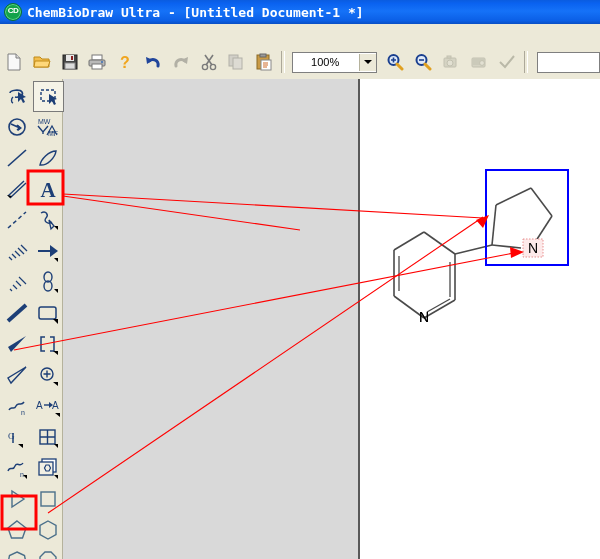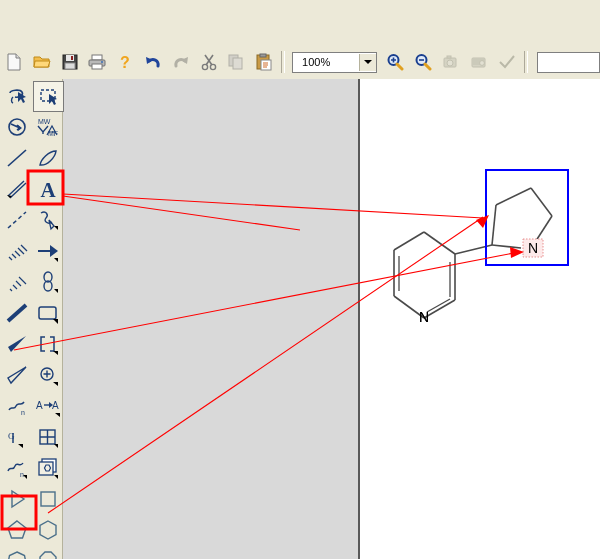--- a/index.html
+++ b/index.html
@@ -58,21 +58,21 @@
     position:absolute;left:0;top:45px;width:600px;height:34px;
     background:#ece9d8;display:flex;align-items:center;
     border-bottom:1px solid #b5b29c;
   }
   .tb-btn{width:26px;height:26px;margin:0 1px;display:flex;align-items:center;justify-content:center;}
   .tb-sep{width:2px;height:22px;border-left:1px solid #aca899;border-right:1px solid #ffffff;margin:0 3px;}
   .zoom-combo{
     width:84px;height:19px;background:#fff;border:1px solid #7f7f7f;
     display:flex;align-items:center;margin-left:4px;margin-right:4px;
   }
-  .zoom-combo .val{flex:1;font-size:11px;padding-left:9px;font-family:"Liberation Sans",sans-serif;color:#000;}
+  .zoom-combo .val{flex:1;font-size:11px;padding-left:18px;font-family:"Liberation Sans",sans-serif;color:#000;}
   .zoom-combo .arrow{
     width:16px;height:17px;background:#ece9d8;border-left:1px solid #b5b29c;
     display:flex;align-items:center;justify-content:center;
   }
   .caret-dn{width:0;height:0;border-left:4px solid transparent;border-right:4px solid transparent;border-top:4px solid #000;}
   .right-box{
     width:62px;height:19px;background:#fff;border:1px solid #7f7f7f;margin-left:6px;
   }
 
   
@@ -99,20 +99,24 @@
   .page-topline{position:absolute;left:296px;top:0;width:242px;height:3px;background:#f2f1e6;}
 
   
   .ovl{position:absolute;left:0;top:0;width:600px;height:559px;pointer-events:none;}
 </style>
 </head>
 <body>
 
 <div id="app">
 
+  <div class="titlebar">
+    <div class="title-icon">CD</div>
+    <div class="title-text">ChemBioDraw Ultra - [Untitled Document-1 *]</div>
+  </div>
 
 
   <div class="toolbar">
 
     <div class="tb-btn">
       <svg width="18" height="18" viewBox="0 0 18 18">
         <path d="M3 1h8l4 4v12H3z" fill="#f9f9f9" stroke="#7f7f7f" stroke-width="1"></path>
         <path d="M11 1v4h4" fill="#dcdcdc" stroke="#7f7f7f" stroke-width="1"></path>
       </svg>
     </div>

